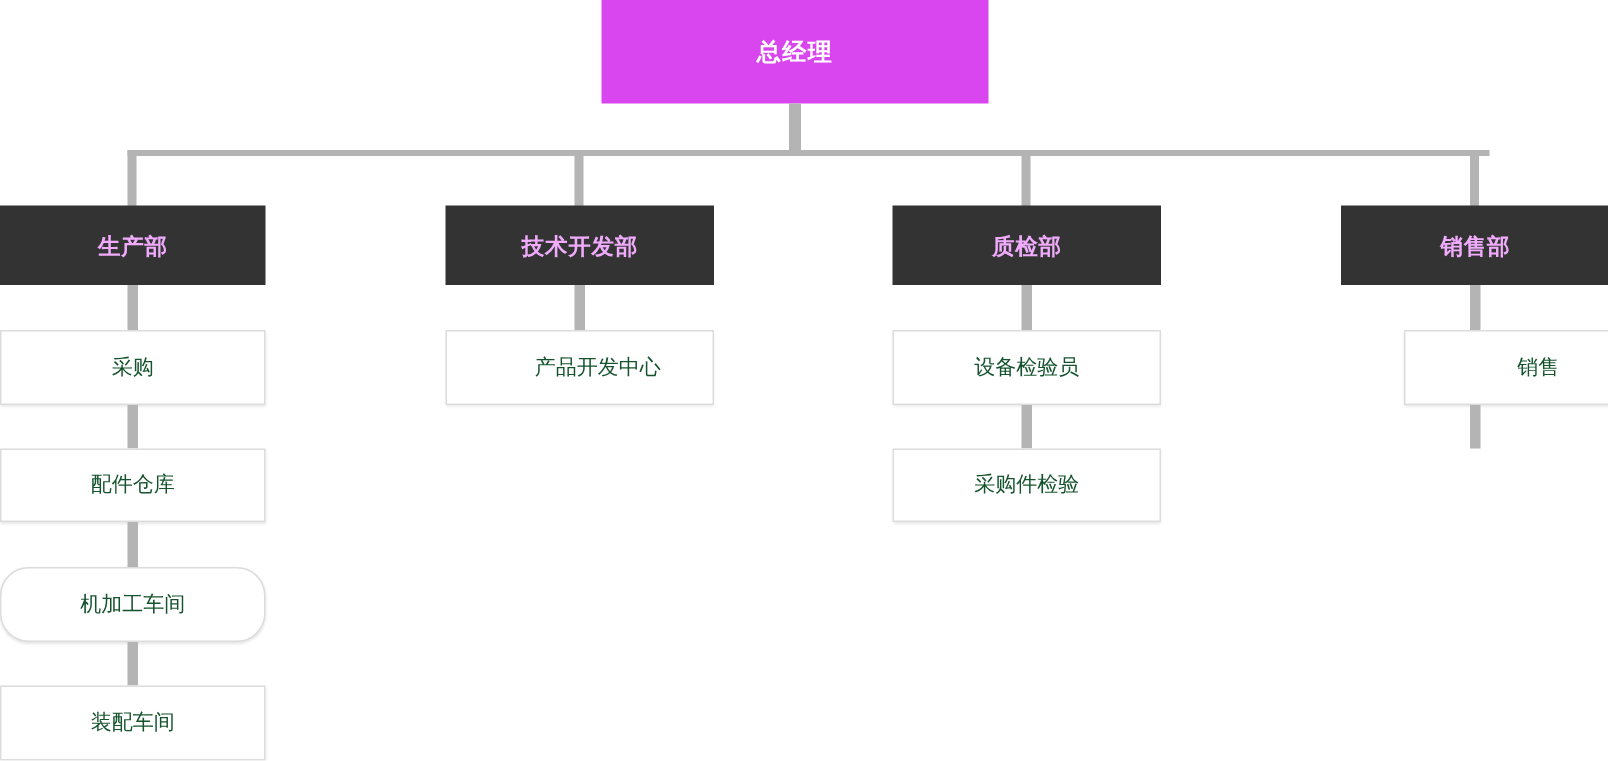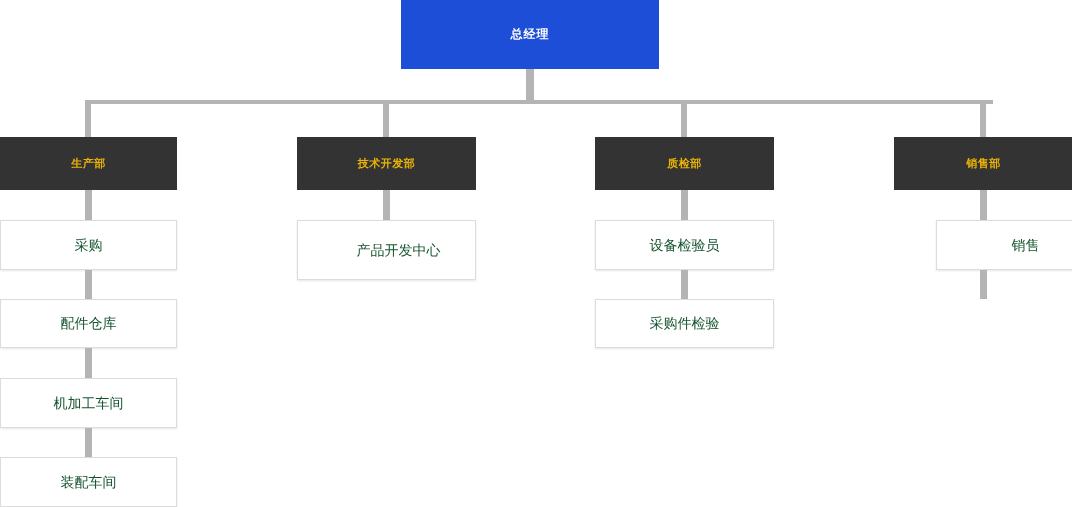--- a/index.html
+++ b/index.html
@@ -36,31 +36,31 @@
     position: absolute;
     box-sizing: border-box;
     display: flex;
     align-items: center;
     justify-content: center;
     text-align: center;
     line-height: 1.2;
   }
 
   .node-root {
-    background: #1d4ed8;
+    background: #d946ef;
     color: #ffffff;
-    font-size: 12px;
+    font-size: 16px;
     font-weight: bold;
     letter-spacing: 1px;
   }
 
   .node-dept {
     background: #333333;
-    color: #eab308;
-    font-size: 11px;
+    color: #f0abfc;
+    font-size: 15px;
     font-weight: bold;
     letter-spacing: 0.5px;
     text-align: center;
   }
 
   .node-sub {
     background: #ffffff;
     color: #14532d;
     font-size: 14px;
     font-weight: normal;
@@ -94,35 +94,35 @@
   <div class="node node-sub" style="left:0px; top:220px; width:177px; height:50px;">
     <span>采购</span>
   </div>
 
   <div class="conn conn-v" style="left:85px; top:270px; height:29px;"></div>
   <div class="node node-sub" style="left:0px; top:299px; width:177px; height:49px;">
     <span>配件仓库</span>
   </div>
 
   <div class="conn conn-v" style="left:85px; top:348px; height:30px;"></div>
-  <div class="node node-sub" style="left:0px; top:378px; width:177px; height:50px;">
+  <div class="node node-sub" style="left:0px; top:378px; width:177px; height:50px;border-radius:19px;">
     <span>机加工车间</span>
   </div>
 
   <div class="conn conn-v" style="left:85px; top:428px; height:29px;"></div>
   <div class="node node-sub" style="left:0px; top:457px; width:177px; height:50px;">
     <span>装配车间</span>
   </div>
 
   <div class="node node-dept" style="left:297px; top:137px; width:179px; height:53px;">
     <span>技术开发部</span>
   </div>
 
   <div class="conn conn-v" style="left:383px; top:190px; height:31px;"></div>
-  <div class="node node-sub" style="left:297px; top:220px; width:179px; height:60px;padding-left:24px;">
+  <div class="node node-sub" style="left:297px; top:220px; width:179px; height:50px;padding-left:24px;">
     <span>产品开发中心</span>
   </div>
 
   <div class="node node-dept" style="left:595px; top:137px; width:179px; height:53px;">
     <span>质检部</span>
   </div>
 
   <div class="conn conn-v" style="left:681px; top:190px; height:31px;"></div>
   <div class="node node-sub" style="left:595px; top:220px; width:179px; height:50px;">
     <span>设备检验员</span>

